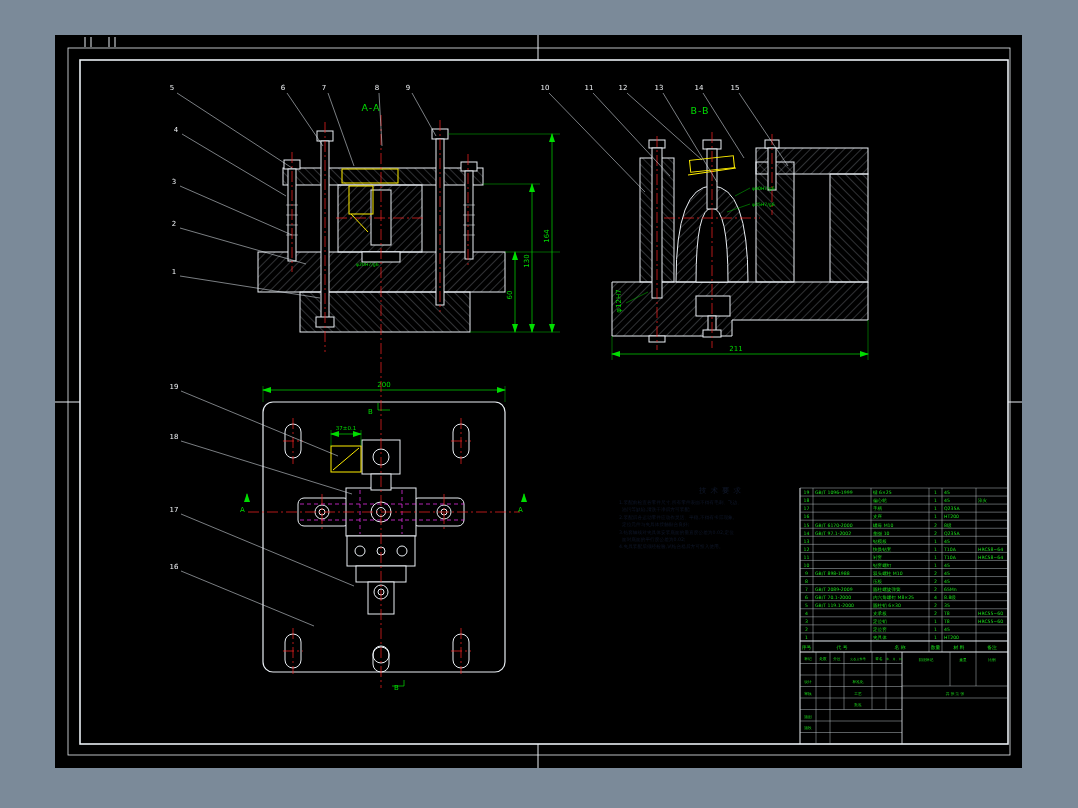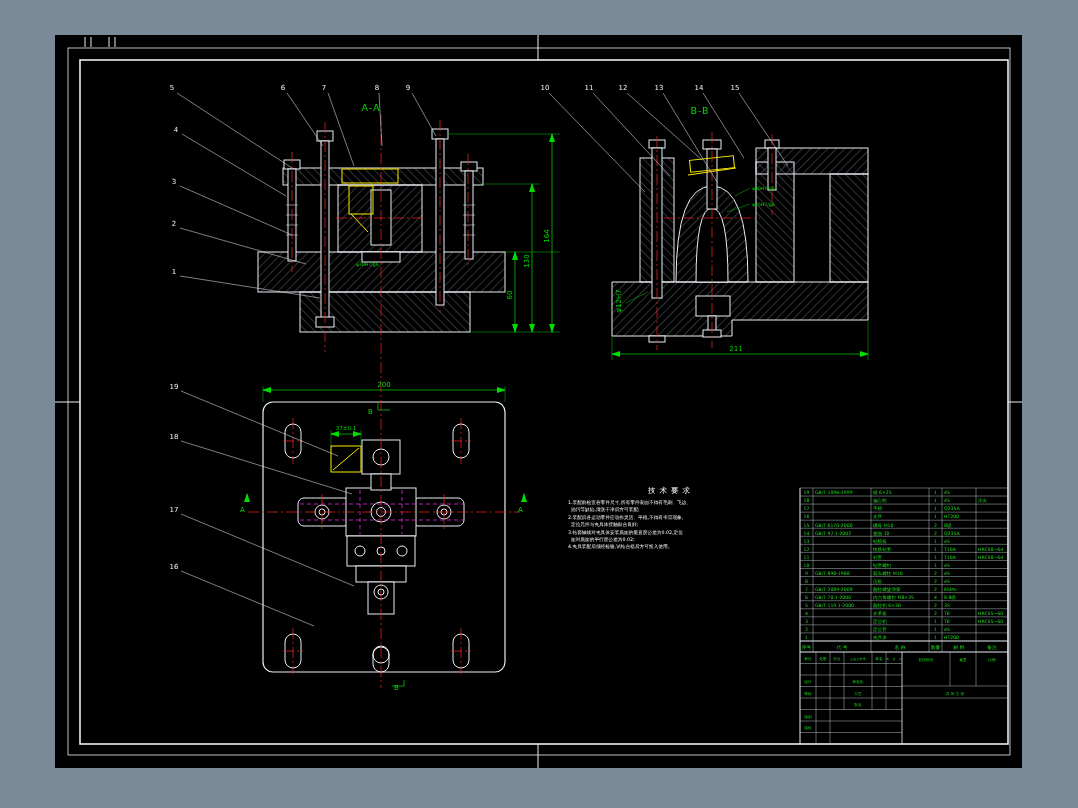--- a/index.html
+++ b/index.html
@@ -19,21 +19,21 @@
   .gt9{fill:#00dd00;font-size:9.5px;letter-spacing:1px;}
   .gs{fill:#00dd00;font-size:4.6px;}
   .bt{fill:#f2f5f8;font-size:7px;text-anchor:middle;}
   .ld{stroke:#dfe7ee;stroke-width:0.55;}
   .tg{stroke:#c9d2da;stroke-width:0.45;}
   .tgb{stroke:#e9eef3;stroke-width:1;}
   .tb{fill:#1be11b;font-size:3.7px;text-anchor:middle;}
   .tb2{fill:#1be11b;font-size:3.1px;text-anchor:middle;}
   .ph{fill:#1be11b;font-size:4.8px;text-anchor:middle;}
   .pt{fill:#1be11b;font-size:4.6px;}
-  .tech{position:absolute;left:568px;top:486px;width:206px;color:#ffffff;}
+  .tech{position:absolute;left:619px;top:486px;width:206px;color:#0f172a;}
   .tech .tt{font-size:7.5px;letter-spacing:4px;text-align:center;margin-bottom:3px;}
   .tech .tl{font-size:4.7px;line-height:7.4px;white-space:pre;}
 </style>
 </head>
 <body>
 
 <div class="stage">
 
 <svg width="1078" height="808" viewBox="0 0 1078 808">
   <defs>

